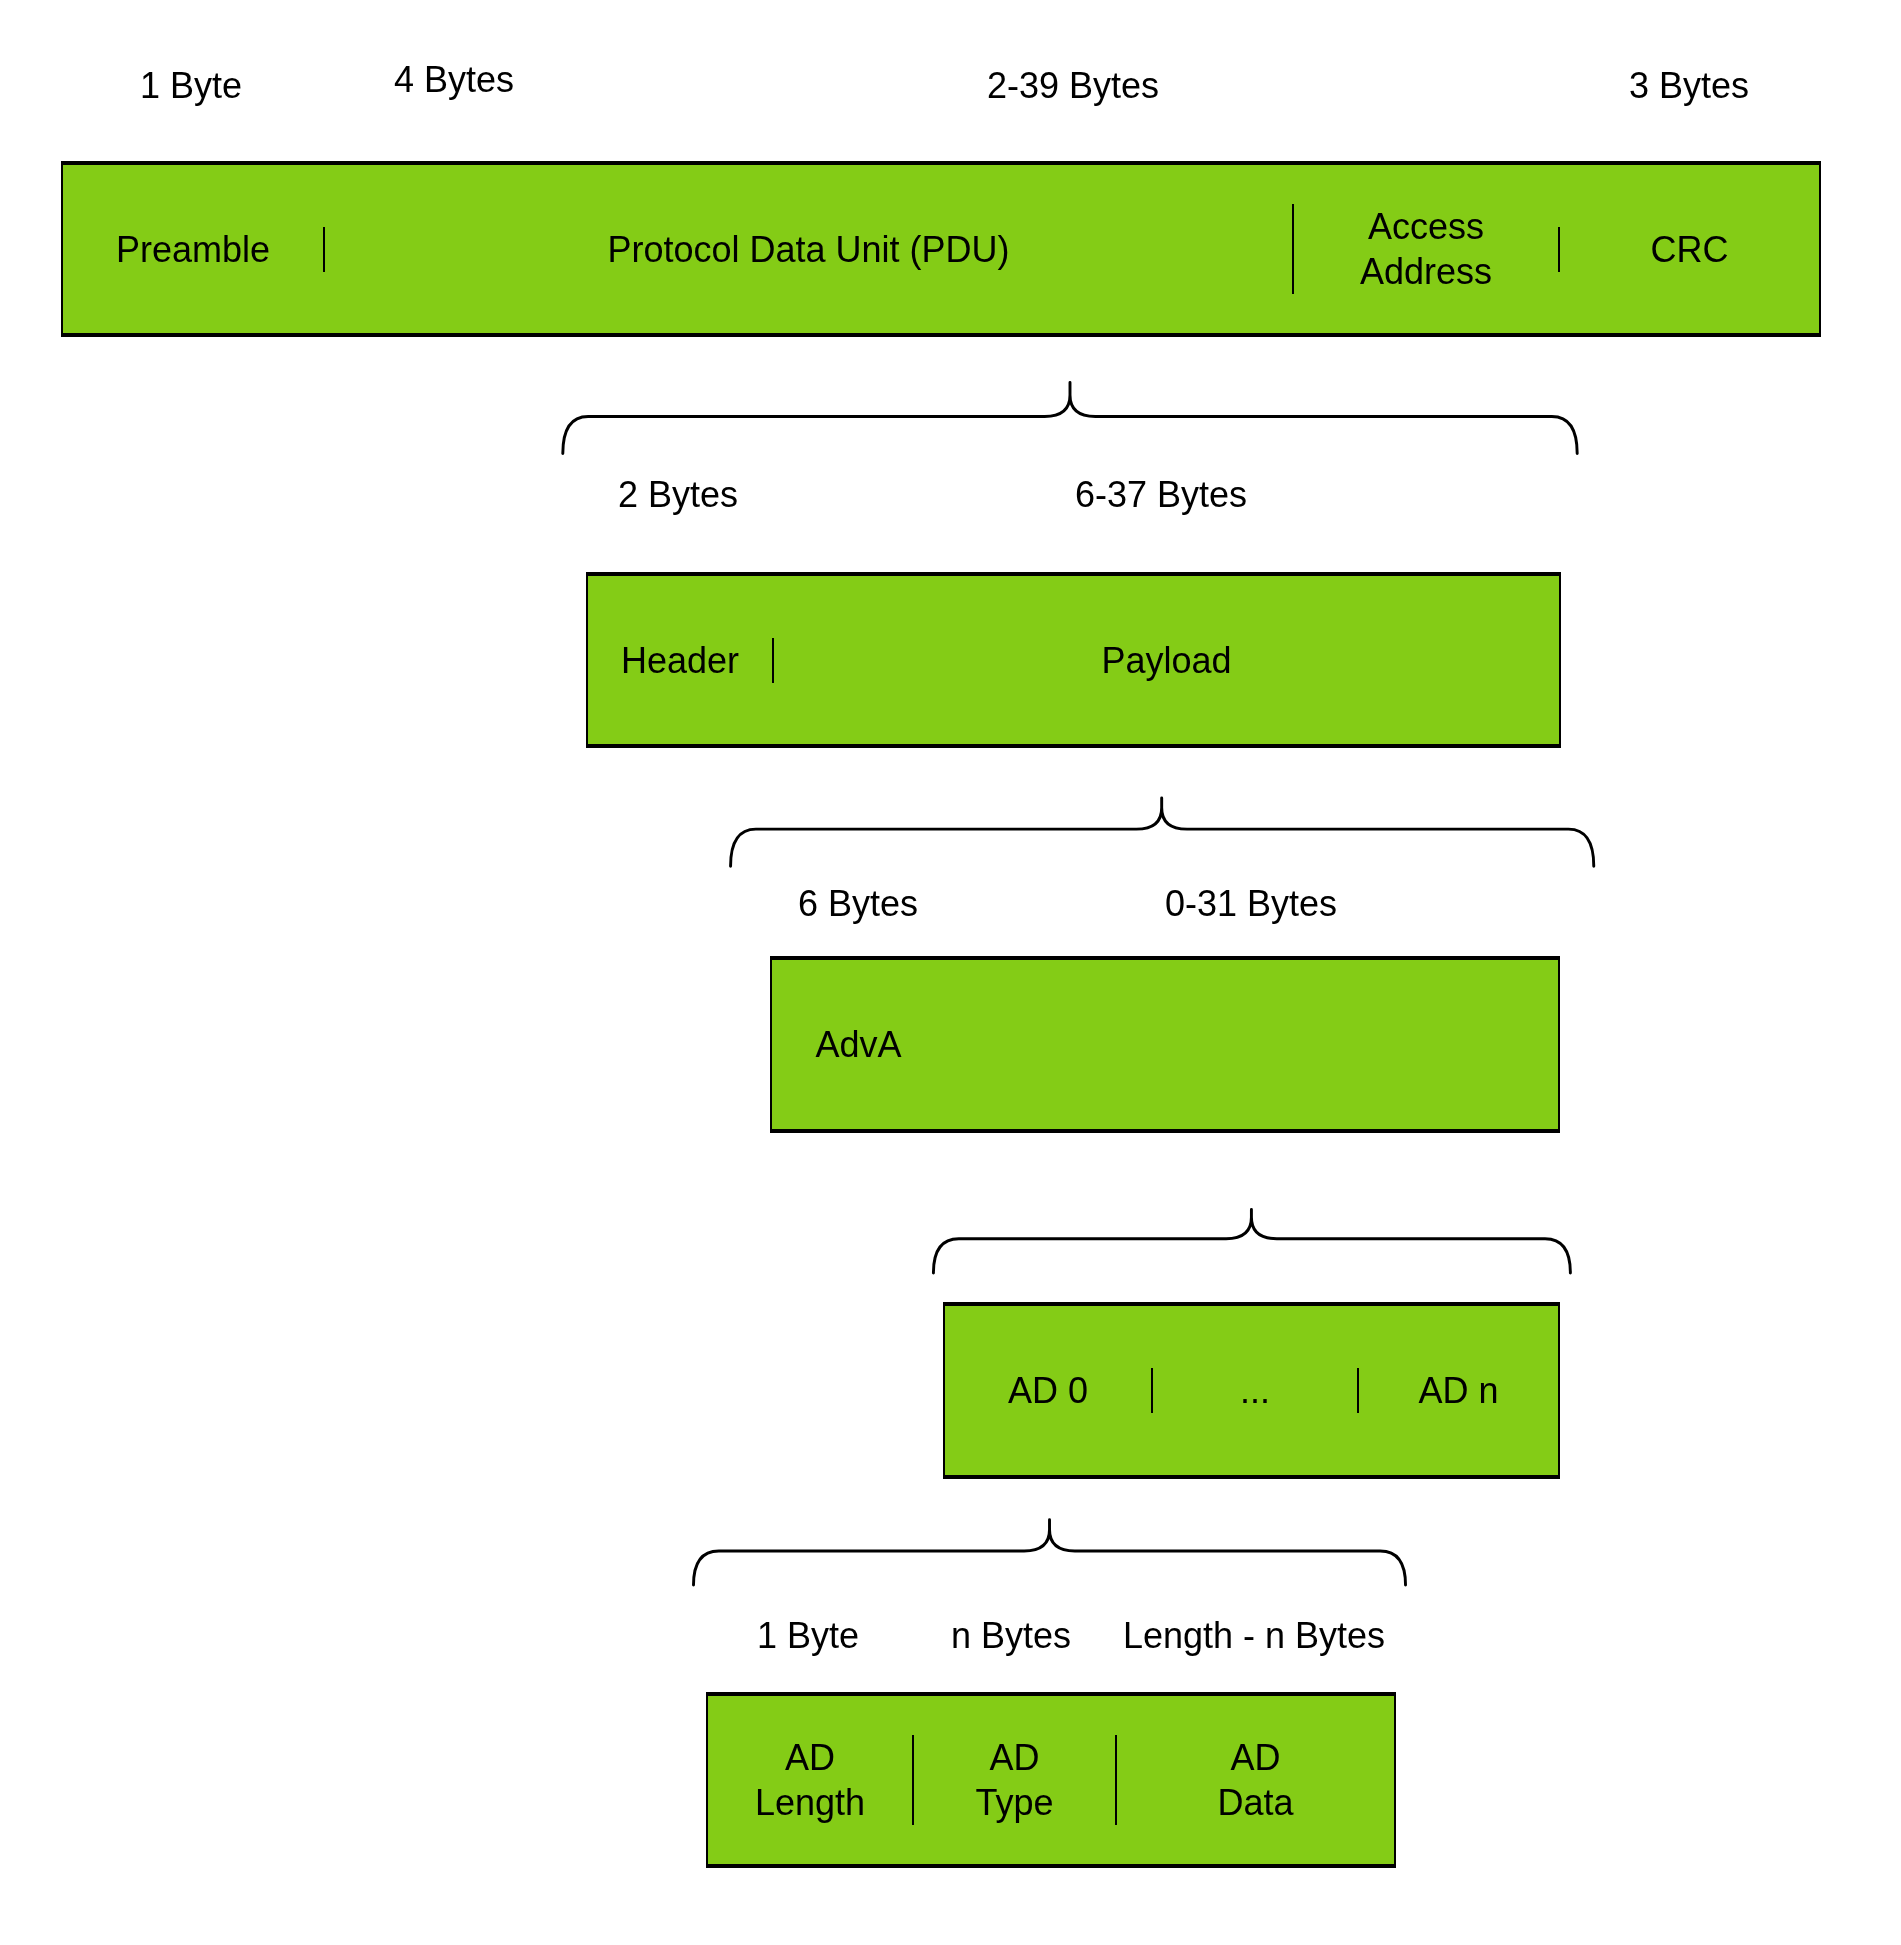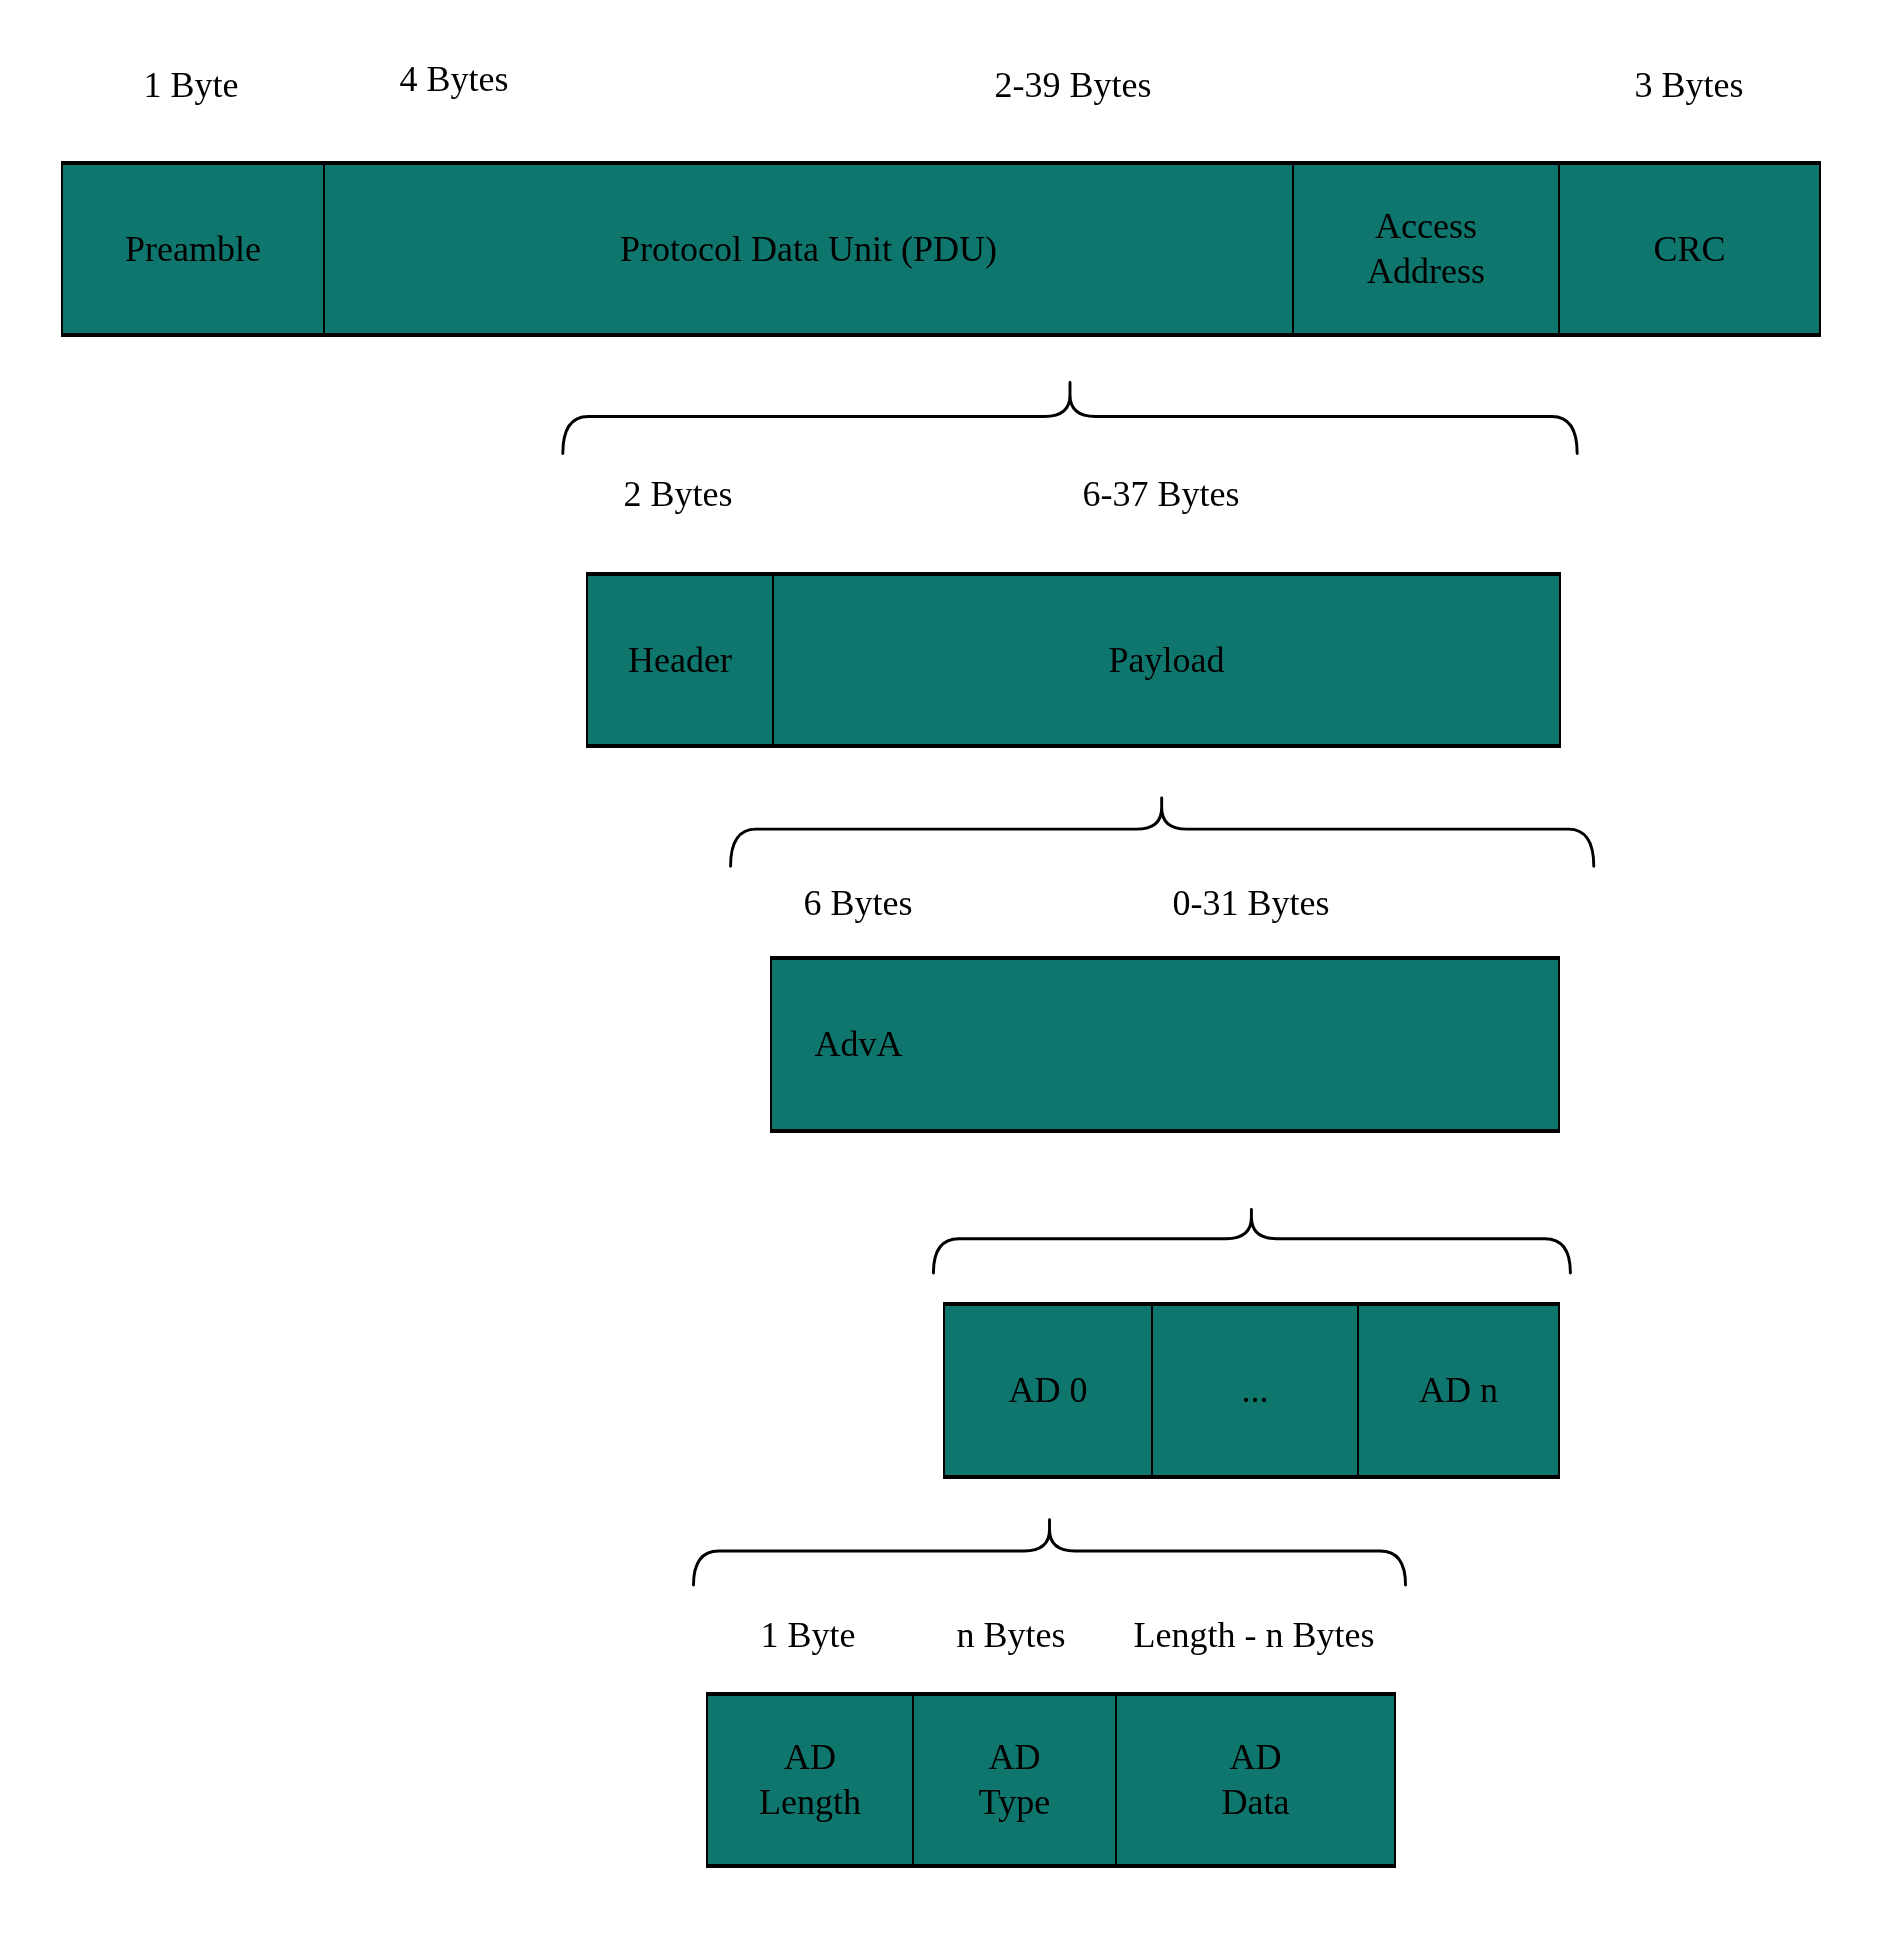--- a/index.html
+++ b/index.html
@@ -5,39 +5,40 @@
   html, body {
     margin: 0;
     padding: 0;
     background: #ffffff;
   }
   .canvas {
     position: relative;
     width: 1510px;
     height: 1946px;
     background: #ffffff;
-    font-family: Liberation Serif, serif;
+    font-family: Liberation Sans, sans-serif;
     color: #000000;
   }
   .size-label {
     position: absolute;
     transform: translate(-50%, -50%);
     font-size: 36px;
     line-height: 1.2;
     white-space: nowrap;
     color: #000000;
   }
   .box-row {
     position: absolute;
     display: flex;
     box-sizing: border-box;
     border: 2.9px solid #000000;
     border-top-width: 4.9px;
     border-bottom-width: 4.9px;
-    background: #0f766e;
+    background: #84cc16;
+    align-items: center;
   }
   .cell {
     box-sizing: border-box;
     display: flex;
     align-items: center;
     justify-content: center;
     text-align: center;
     font-size: 36px;
     line-height: 1.25;
     white-space: pre-line;

